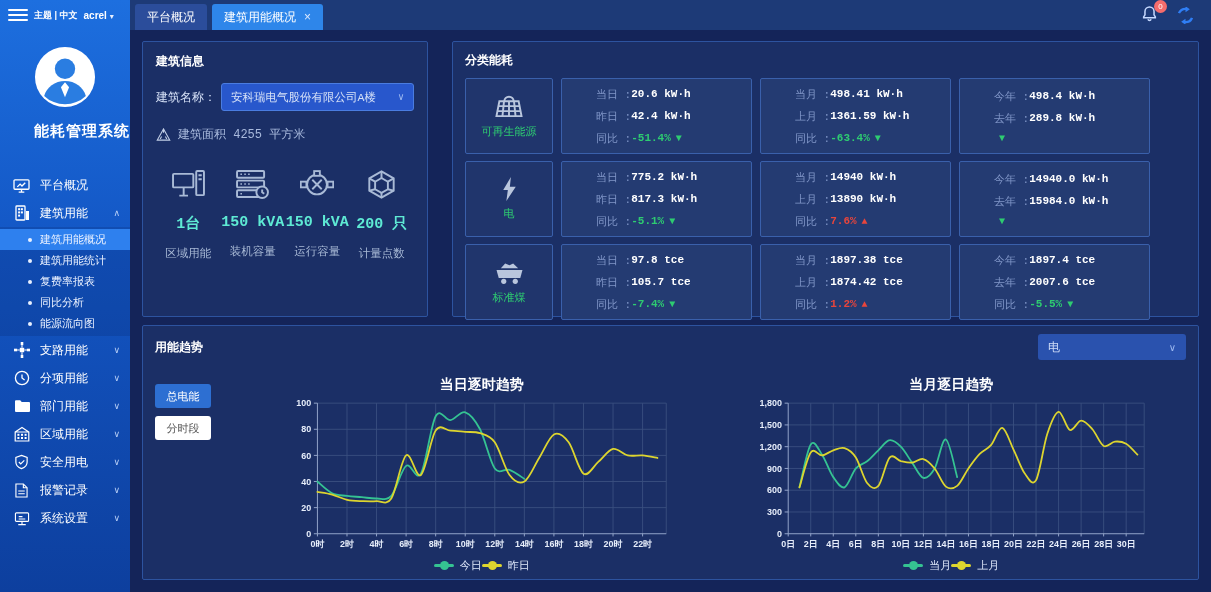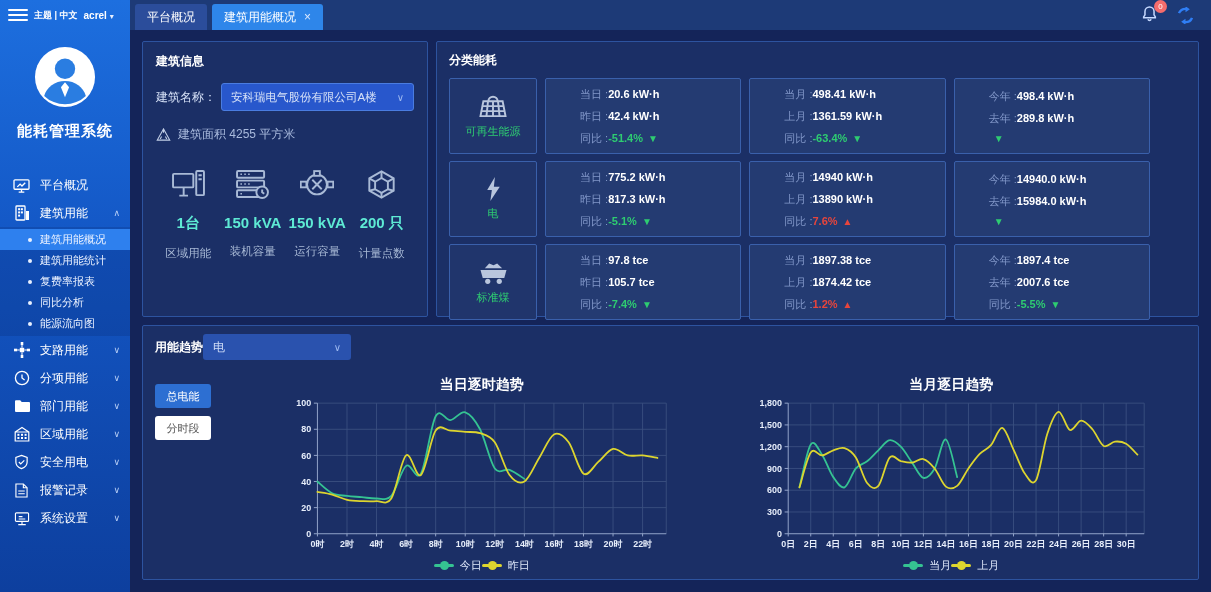--- a/index.html
+++ b/index.html
@@ -11,21 +11,21 @@
   }
   
   .sidebar { position:absolute; left:0; top:0; bottom:0; width:130px;
     background:linear-gradient(180deg,#1d6fdf 0%,#1356c4 42%,#0d3f9e 100%); z-index:6; }
   .sidebar-top { height:30px; display:flex; align-items:center; padding:0 8px; gap:6px; }
   .hamburger { color:#fff; display:flex; align-items:center; cursor:pointer; }
   .theme-label { font-size:9px; font-weight:bold; color:#fff; white-space:nowrap; cursor:pointer; }
   .user-menu { font-size:10px; font-weight:bold; color:#fff; cursor:pointer; white-space:nowrap; }
   .user-caret { font-size:8px; color:#e8f0ff; }
   .avatar-wrap { display:flex; justify-content:center; margin-top:16px; }
-  .app-title { text-align:center; font-size:15px; font-weight:bold; margin-top:10px; letter-spacing:1px;font-family:Liberation Mono, monospace; }
+  .app-title { text-align:right; font-size:15px; font-weight:bold; margin-top:10px; letter-spacing:1px;font-family:Liberation Mono, monospace; }
   .menu { margin-top:30px; }
   .menu-item { height:28px; display:flex; align-items:center; padding:0 10px 0 13px; font-size:12px; cursor:pointer; }
   .menu-item .mi-icon { width:17px; height:17px; color:#fff; display:flex; align-items:center; justify-content:center; flex:none; }
   .menu-item .mi-label { margin-left:10px; color:#fff; }
   .menu-item .mi-arrow { margin-left:auto; font-size:9px; color:#b9d0f7; }
   .submenu { background:rgba(6,28,88,0.18); padding:2px 0; }
   .submenu-item { height:21px; display:flex; align-items:center; padding-left:28px; font-size:11px; color:#eaf1ff; cursor:pointer; }
   .submenu-item .dot { width:4px; height:4px; border-radius:50%; background:#e8f0ff; margin-right:8px; flex:none; }
   .submenu-item.active { background:#2e80ee; }
   
@@ -36,56 +36,56 @@
   .tab.active { background:#2e86ea; }
   .tab-close { font-size:12px; color:#dce8ff; line-height:1; }
   .topbar-right { margin-left:auto; display:flex; align-items:center; gap:18px; padding-right:16px; }
   .bell-wrap { position:relative; color:#c6d9ff; cursor:pointer; display:flex; }
   .bell-badge { position:absolute; top:-5px; right:-9px; background:#f56c6c; color:#fff; font-size:8px;
     min-width:13px; height:13px; border-radius:8px; display:flex; align-items:center; justify-content:center; font-style:normal; }
   .refresh-wrap { color:#2f7ef5; cursor:pointer; display:flex; }
   
   .main { position:absolute; left:130px; top:30px; right:0; bottom:0; padding:11px 12px 12px;
     display:flex; flex-direction:column; gap:8px; }
-  .row1 { display:flex; gap:8px; height:276px; flex:none; }
+  .row1 { display:flex; gap:16px; height:276px; flex:none;font-family:Liberation Mono, monospace; }
   .panel { background:#1b2f66; border:1px solid #2d539f; border-radius:2px; }
   .panel-title { font-size:12px; font-weight:bold; color:#fff; }
   
   .p-building { width:286px; flex:none; padding:11px 13px; }
   .b-name-row { display:flex; align-items:center; margin-top:13px; font-size:12px; color:#d6e1f7; white-space:nowrap; }
   .select { flex:1; height:28px; background:#2857cc; border:1px solid #4a7ce0; border-radius:3px;
     display:flex; align-items:center; justify-content:space-between; padding:0 9px; font-size:11.5px; margin-left:5px; cursor:pointer; }
   .chev { color:#9db9f0; font-size:10px; }
   .b-line { display:flex; align-items:center; gap:7px; color:#a9badd; font-size:12px; margin-top:15px; }
   .b-line .b-ic { color:#c2cfe6; display:flex; flex:none; }
   .b-stats { display:grid; grid-template-columns:repeat(4,1fr); margin-top:24px; text-align:center; }
   .b-stat .ic { color:#a9bad6; height:32px; display:flex; align-items:flex-end; justify-content:center; }
   .b-stat .val { color:#5eead4; font-weight:bold; font-size:15px; margin-top:15px; white-space:nowrap; }
   .b-stat .lbl { color:#a9bad6; font-size:11.5px; margin-top:13px; white-space:nowrap; }
   
-  .p-category { flex:1; padding:10px 48px 10px 12px; }
+  .p-category { flex:1; padding:10px 48px 10px 12px;margin-left:8px; }
   .cat-rows { display:flex; flex-direction:column; gap:7px; margin-top:9px; }
   .cat-row { display:grid; grid-template-columns:88px 1fr 1fr 1fr; gap:8px; height:76px; }
   .cat-icon-cell { border:1px solid #3a60ab; background:#20356c; border-radius:2px;
     display:flex; flex-direction:column; align-items:center; justify-content:center; gap:5px; }
   .cat-icon-cell .cic { color:#b9c6dd; display:flex; }
   .cat-icon-cell .nm { color:#2ecc71; font-size:11px; }
   .cat-card { border:1px solid #3a60ab; background:#243b72; border-radius:2px;
     display:flex; flex-direction:column; justify-content:center; gap:7px; padding-left:34px; font-size:11px; }
   .cl { display:flex; align-items:center; white-space:nowrap; }
   .cl .lb { color:#8096c8; }
   .cl .vl { color:#fff; font-weight:bold; }
   .cl .vl.down { color:#2ecc71; font-weight:bold; }
   .cl .vl.up { color:#e8453c; font-weight:bold; }
   .tri { font-size:10px; margin-left:5px; }
   .tri.down { color:#2ecc71; }
   .tri.up { color:#e8453c; }
   
   .p-trend { flex:1; padding:8px 12px 6px; display:flex; flex-direction:column; min-height:0; }
-  .trend-head { display:flex; align-items:center; flex:none; }
+  .trend-head { display:flex; justify-content:space-between; align-items:center; flex:none; }
   .mini-select { width:148px; height:26px; background:#2a52ae; border-radius:3px; cursor:pointer;
     display:flex; align-items:center; justify-content:space-between; padding:0 10px; font-size:12px; color:#cfdcf7; }
   .trend-body { flex:1; display:flex; min-height:0; }
   .trend-btns { width:92px; flex:none; display:flex; flex-direction:column; gap:8px; padding-top:24px; }
   .tbtn { width:56px; height:24px; border-radius:3px; font-size:11px; display:flex; align-items:center;
     justify-content:center; cursor:pointer; }
   .tbtn.active { background:#2d6fd2; color:#fff; }
   .tbtn.plain { background:#ffffff; color:#555; }
   .chart-box { flex:1; display:flex; flex-direction:column; align-items:center; min-width:0; }
   .chart-title { font-size:14px; font-weight:bold; color:#fff; margin:16px 0 2px; }

